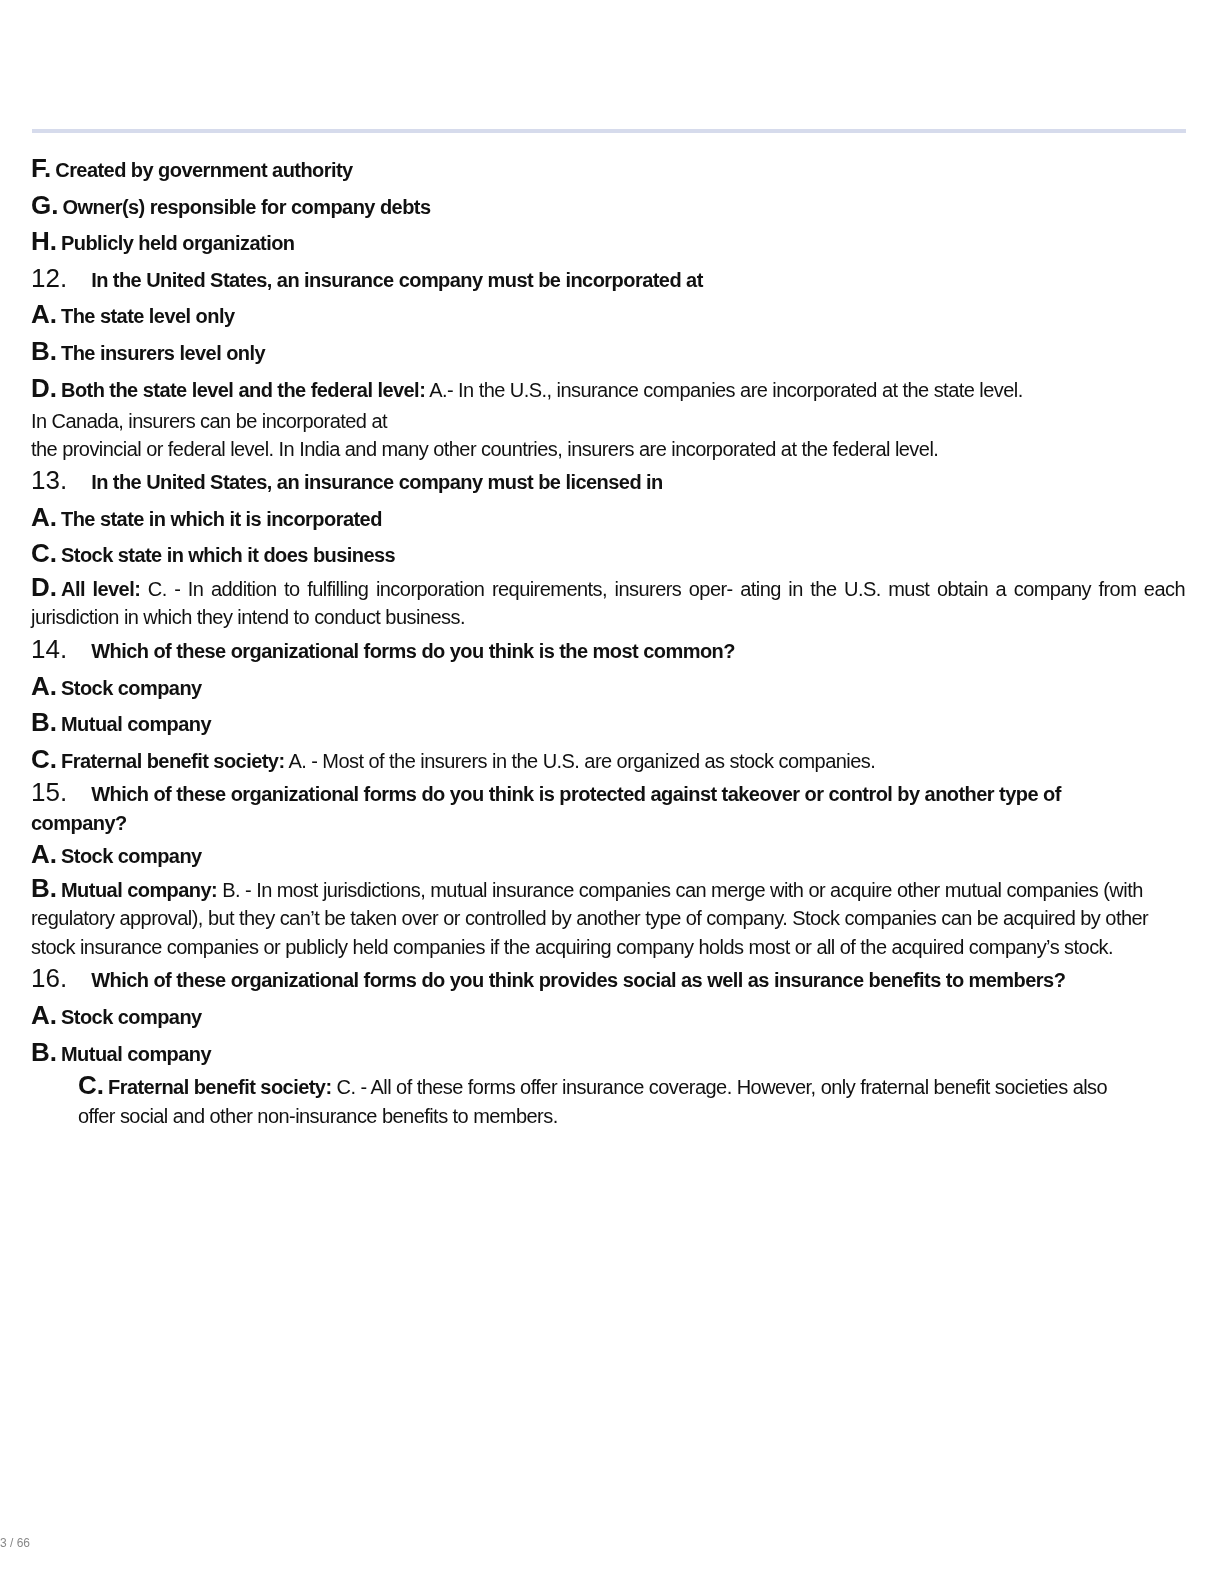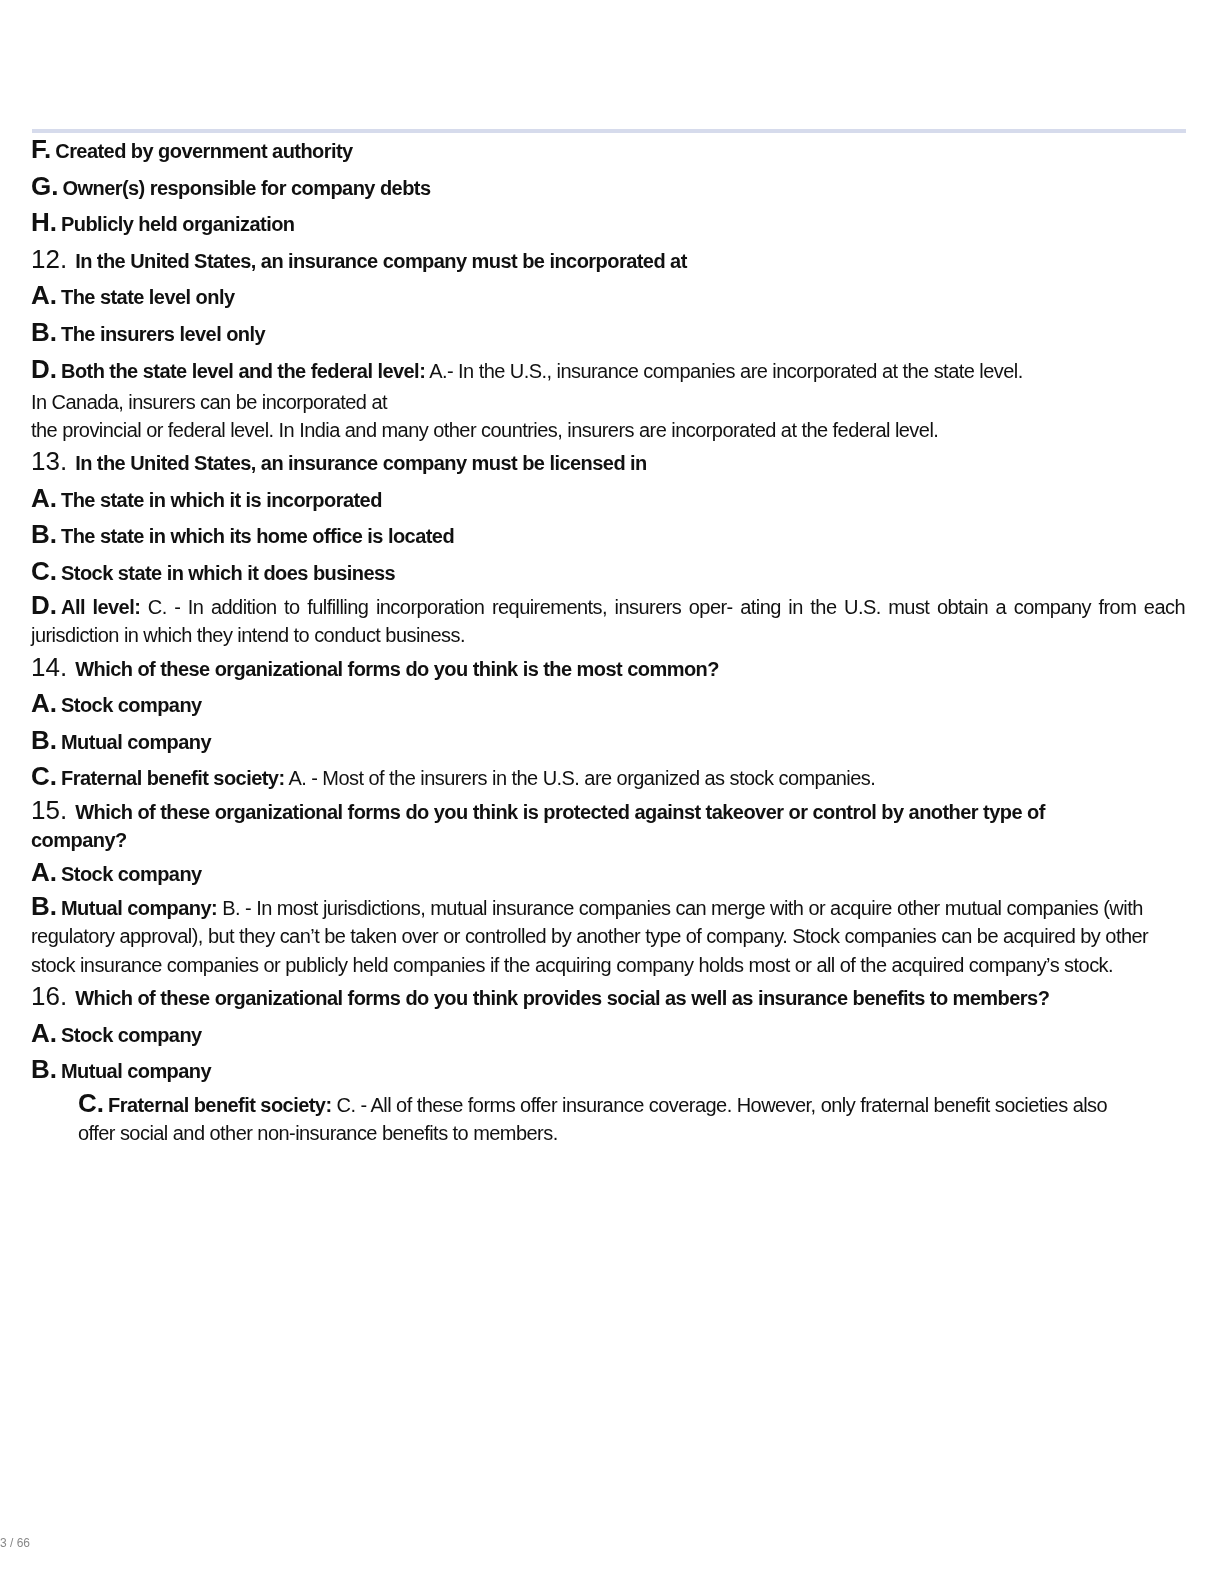--- a/index.html
+++ b/index.html
@@ -1,24 +1,24 @@
 <!DOCTYPE html>
 <html><head>
 <meta charset="utf-8">
 <style>
   html, body { margin: 0; padding: 0; background: #ffffff; }
   body { width: 1224px; height: 1584px; position: relative; overflow: hidden;
          font-family: "Liberation Sans", sans-serif; color: #111; }
   .rule { position: absolute; left: 32px; top: 129px; width: 1154px; height: 4px; background: #d6dbec; }
-  .content { position: absolute; left: 31px; top: 132px; width: 1154px; }
+  .content { position: absolute; left: 31px; top: 151px; width: 1154px; }
   .line { font-size: 20px; line-height: 34.6px; letter-spacing: -0.55px; white-space: nowrap; }
   .wrap { white-space: normal; line-height: 28.5px; }
   .justify { text-align: justify; }
   .lbl { font-size: 26px; font-weight: bold; letter-spacing: 0; margin-right: 4px; }
-  .num { font-size: 26px; font-weight: normal; letter-spacing: 0; margin-right: 8px; }
+  .num { font-size: 26px; font-weight: normal; letter-spacing: 0; margin-right: 24px; }
   .b { font-weight: bold; }
   .ans { font-weight: normal; }
   .footer { position: absolute; top: 1536px; left: 0; width: 1224px; 
             font-size: 12px; color: #888; }
 </style>
 </head>
 <body>
 
 <div class="rule"></div>
 
@@ -29,21 +29,20 @@
 
   <div class="line"><span class="num">12.</span><span class="b">In the United States, an insurance company must be incorporated at</span></div>
   <div class="line"><span class="lbl">A.</span><span class="b">The state level only</span></div>
   <div class="line"><span class="lbl">B.</span><span class="b">The insurers level only</span></div>
   <div class="line"><span class="lbl">D.</span><span class="b">Both the state level and the federal level:</span><span class="ans"> A.- In the U.S., insurance companies are incorporated at the state level.</span></div>
   <div class="line" style="line-height:28px;">In Canada, insurers can be incorporated at</div>
   <div class="line" style="line-height:28px;">the provincial or federal level. In India and many other countries, insurers are incorporated at the federal level.</div>
 
   <div class="line"><span class="num">13.</span><span class="b">In the United States, an insurance company must be licensed in</span></div>
   <div class="line"><span class="lbl">A.</span><span class="b">The state in which it is incorporated</span></div>
-  <div class="line"><span class="lbl">B.</span><span class="b">The state in which its home office is located</span></div>
   <div class="line"><span class="lbl">C.</span><span class="b">Stock state in which it does business</span></div>
   <div class="line wrap justify"><span class="lbl">D.</span><span class="b">All level:</span><span class="ans"> C. - In addition to fulfilling incorporation requirements, insurers oper- ating in the U.S. must obtain a company from each jurisdiction in which they intend to conduct business.</span></div>
 
   <div class="line"><span class="num">14.</span><span class="b">Which of these organizational forms do you think is the most common?</span></div>
   <div class="line"><span class="lbl">A.</span><span class="b">Stock company</span></div>
   <div class="line"><span class="lbl">B.</span><span class="b">Mutual company</span></div>
   <div class="line"><span class="lbl">C.</span><span class="b">Fraternal benefit society:</span><span class="ans"> A. - Most of the insurers in the U.S. are organized as stock companies.</span></div>
 
   <div class="line wrap" style="width:1100px;"><span class="num">15.</span><span class="b">Which of these organizational forms do you think is protected against takeover or control by another type of company?</span></div>
   <div class="line"><span class="lbl">A.</span><span class="b">Stock company</span></div>

